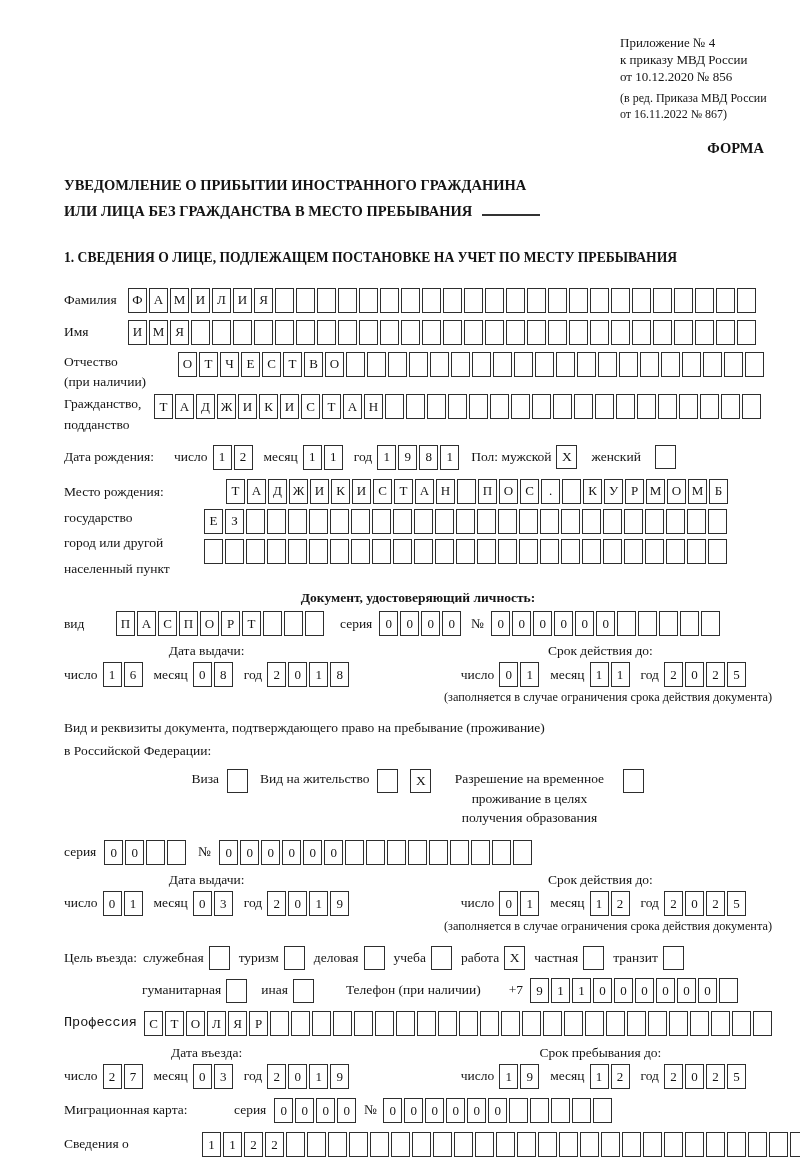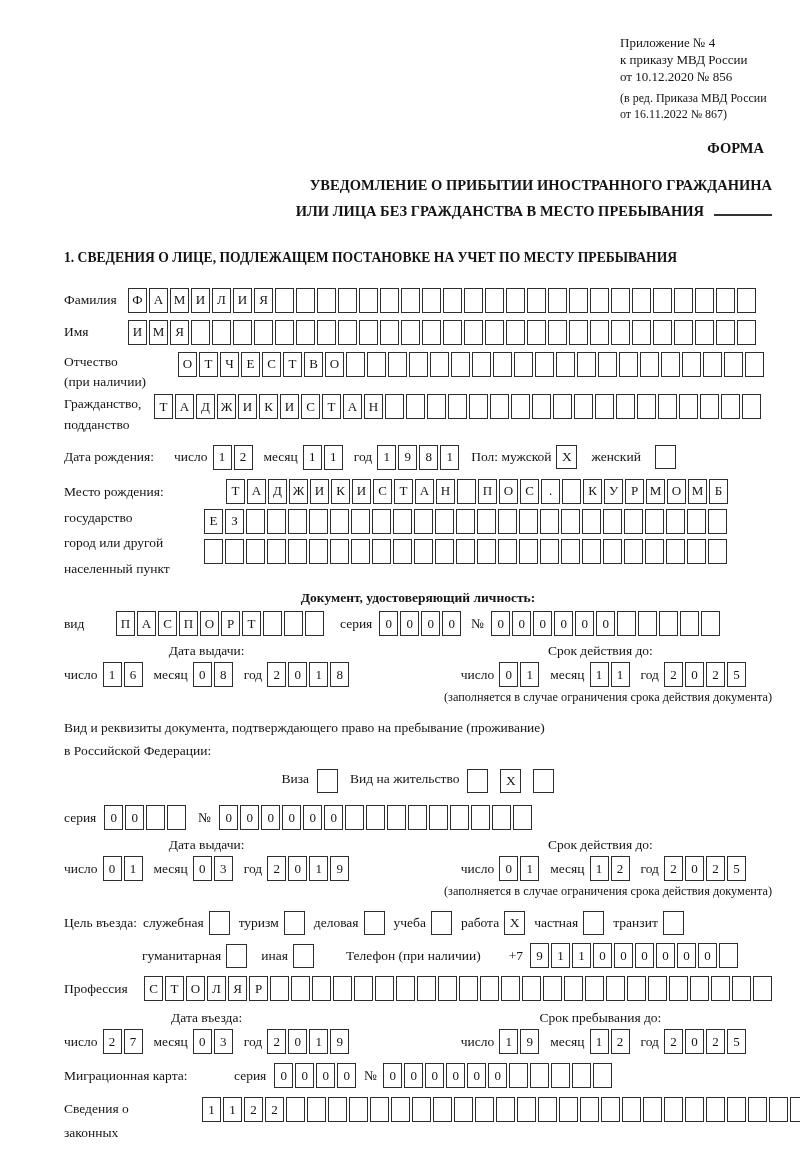--- a/index.html
+++ b/index.html
@@ -5,21 +5,21 @@
   html,body{margin:0;padding:0;background:#ffffff;}
   body{width:800px;height:1163px;overflow:hidden;color:#141414;}
   .page{padding:34px 28px 0 64px;font-family:"Liberation Serif",serif;}
 
   
   .appendix{margin-left:556px;width:210px;font-size:13px;line-height:1.32;}
   .appendix .rev{font-size:12px;margin-top:6px;line-height:1.32;}
   .forma{margin-top:17px;margin-right:8px;text-align:right;font-weight:bold;font-size:14.5px;}
 
   
-  .title{margin-top:16px;text-align:right;font-weight:bold;font-size:14.5px;line-height:1.75;}
+  .title{margin-top:16px;text-align:left;font-weight:bold;font-size:14.5px;line-height:1.75;}
   .blank-line{display:inline-block;width:58px;border-bottom:2px solid #333;height:11px;margin-left:10px;}
   .sec-heading{margin-top:26px;font-weight:bold;font-size:13.6px;}
 
   
   .frow{display:flex;align-items:center;margin-top:7px;}
   .frow.top{align-items:flex-start;}
   .flabel{font-size:13.5px;flex:none;line-height:1.5;}
   .cells{display:flex;gap:2px;flex:none;}
   .cell{box-sizing:border-box;flex:none;width:19px;height:25px;border:1.6px solid #2e2e2e;
         display:flex;align-items:center;justify-content:center;font-size:13px;background:#fff;}
@@ -434,20 +434,21 @@
       <span class="checkbox"></span>
     </span>
     <span class="opt">
       <span class="flabel">Вид на жительство</span>
       <span class="checkbox"></span>
     </span>
     <span class="opt">
       <span class="checkbox">X</span>
     </span>
     <span class="opt">
+      <span class="flabel wrap3">Разрешение на временное проживание в целях получения образования</span>
       <span class="checkbox"></span>
     </span>
   </div>
 
   <div class="frow" style="margin-top:12px;">
     <span class="flabel" style="margin-right:8px;">серия</span>
     <span class="cells">
         <span class="cell">0</span>
         <span class="cell">0</span>
         <span class="cell"></span>
@@ -572,21 +573,21 @@
         <span class="cell">0</span>
         <span class="cell">0</span>
         <span class="cell">0</span>
         <span class="cell">0</span>
         <span class="cell">0</span>
         <span class="cell"></span>
       </span>
   </div>
 
   <div class="frow" style="margin-top:8px;">
-    <span class="flabel" style="width:80px;">Профессия</span>
+    <span class="flabel" style="width:80px;font-family:Liberation Mono, monospace;">Профессия</span>
     <span class="cells">
         <span class="cell">С</span>
         <span class="cell">Т</span>
         <span class="cell">О</span>
         <span class="cell">Л</span>
         <span class="cell">Я</span>
         <span class="cell">Р</span>
         <span class="cell"></span>
         <span class="cell"></span>
         <span class="cell"></span>

